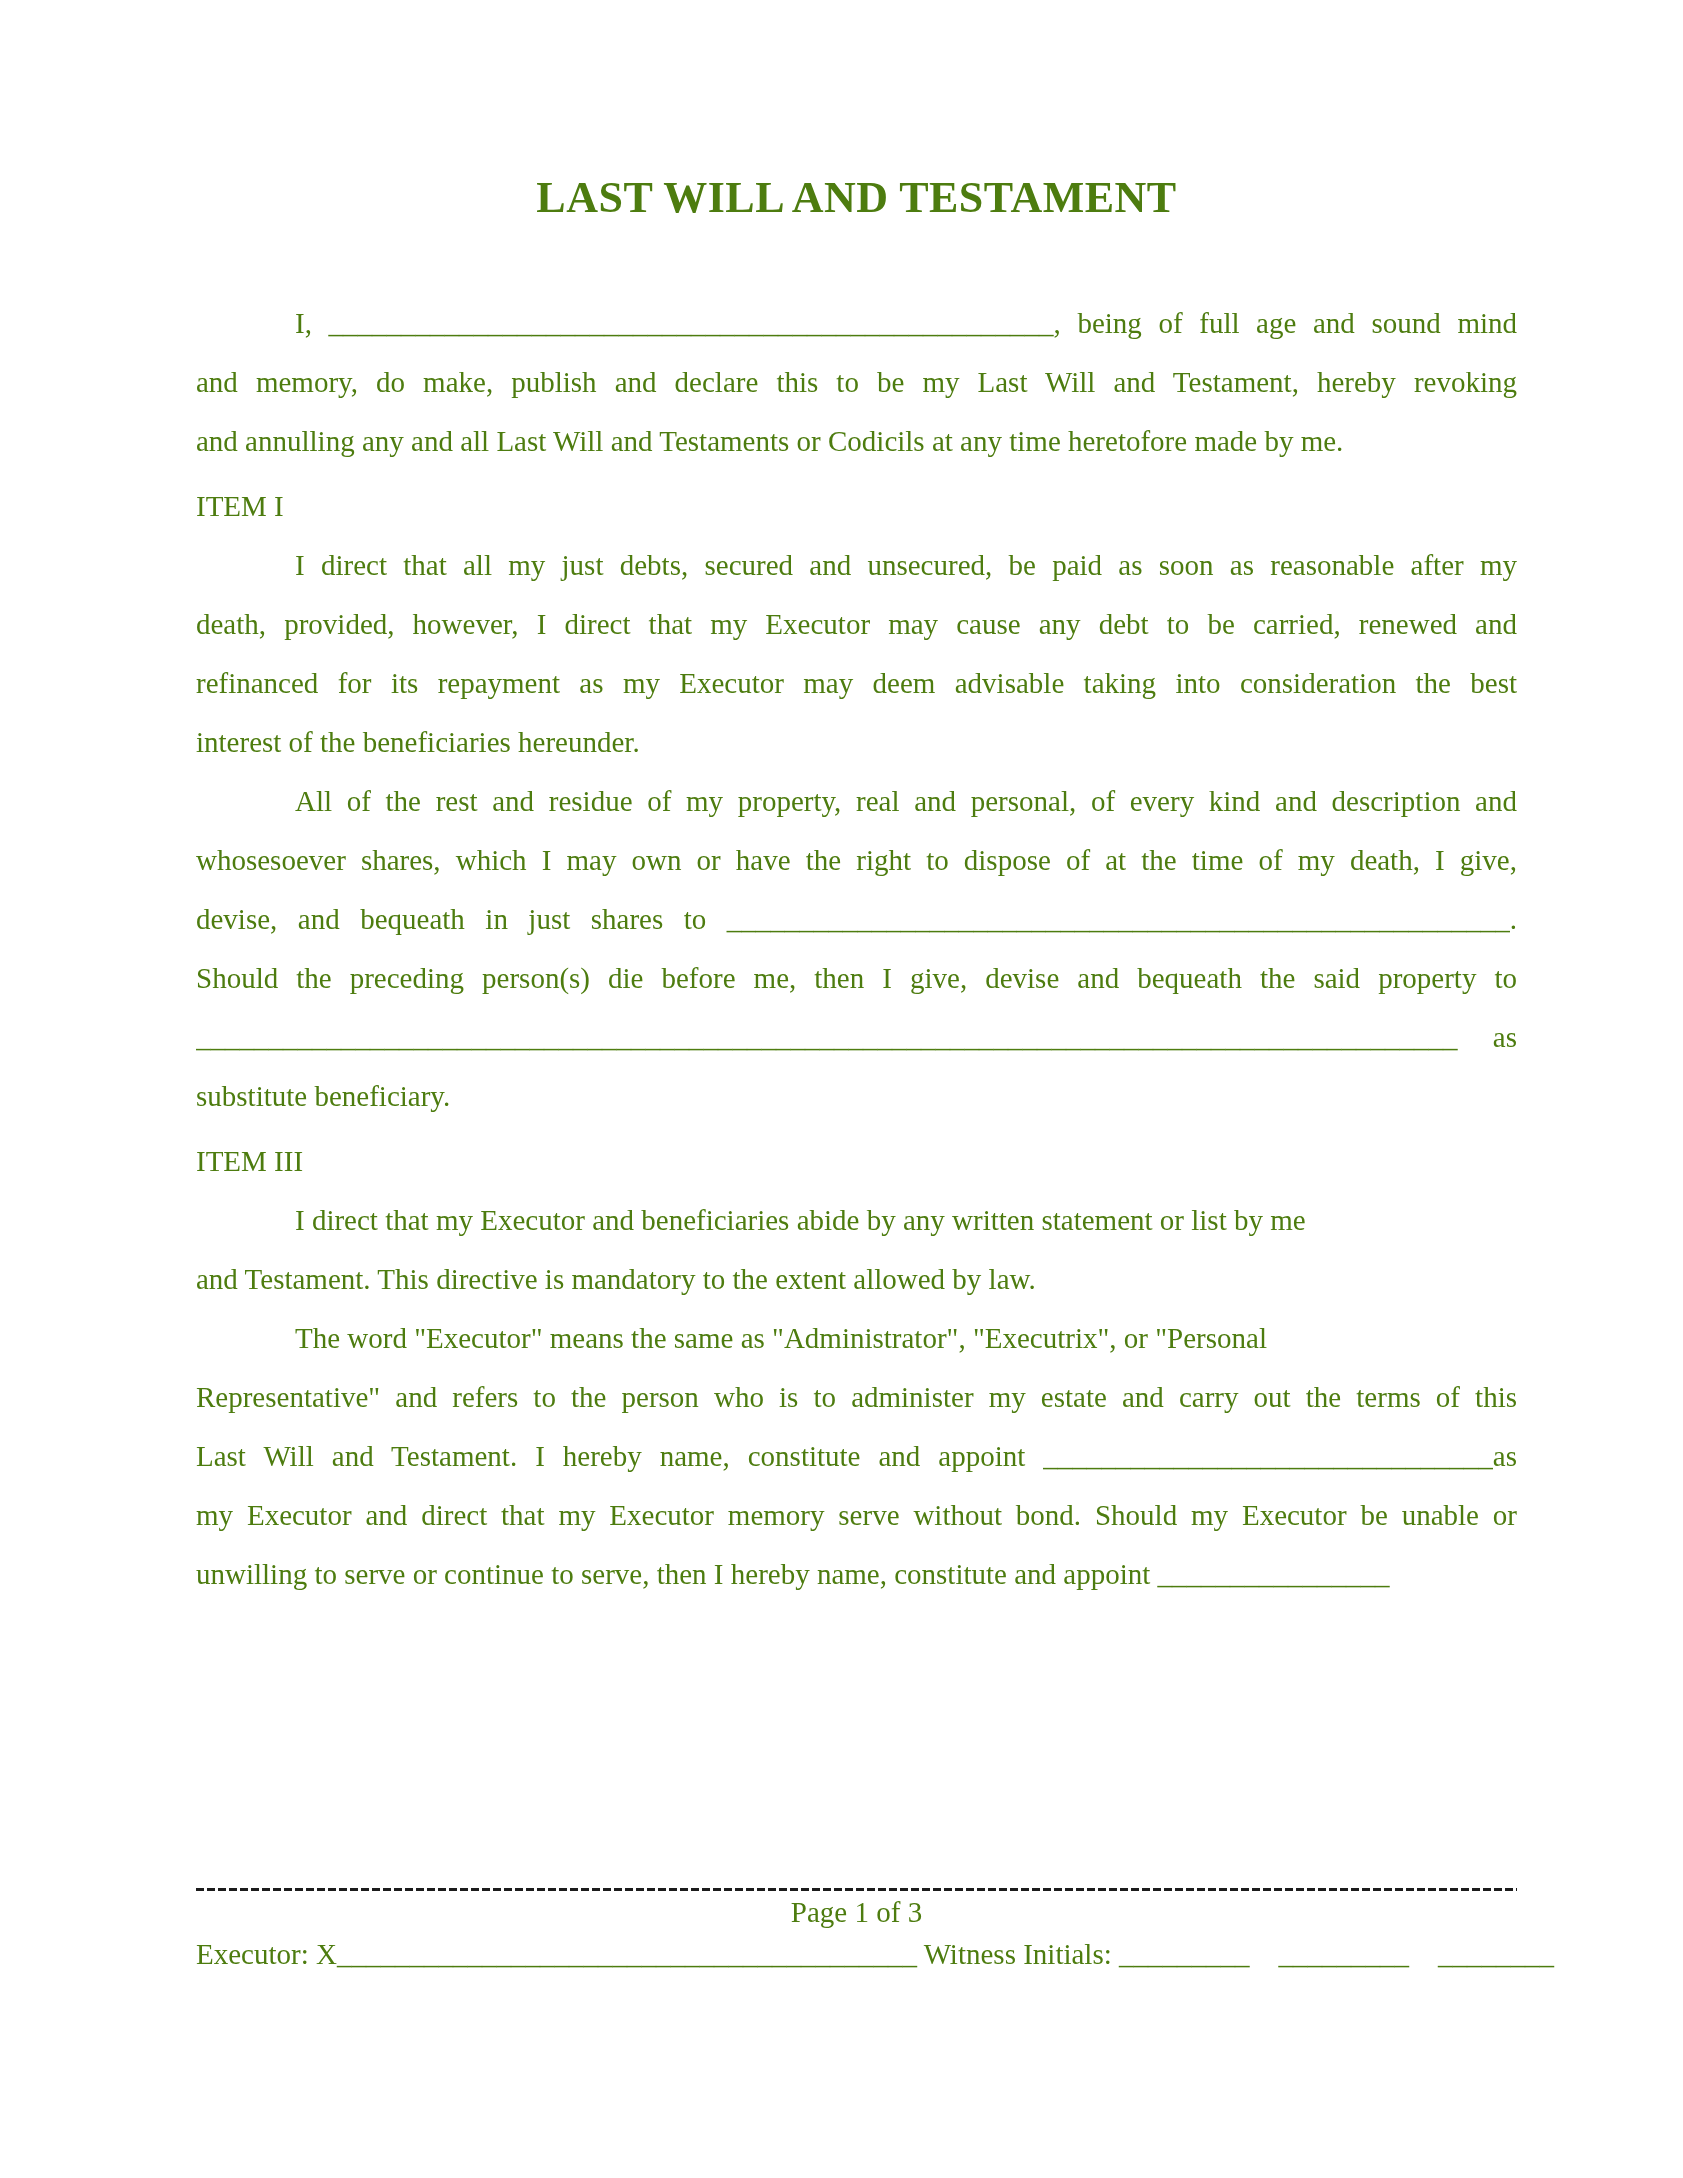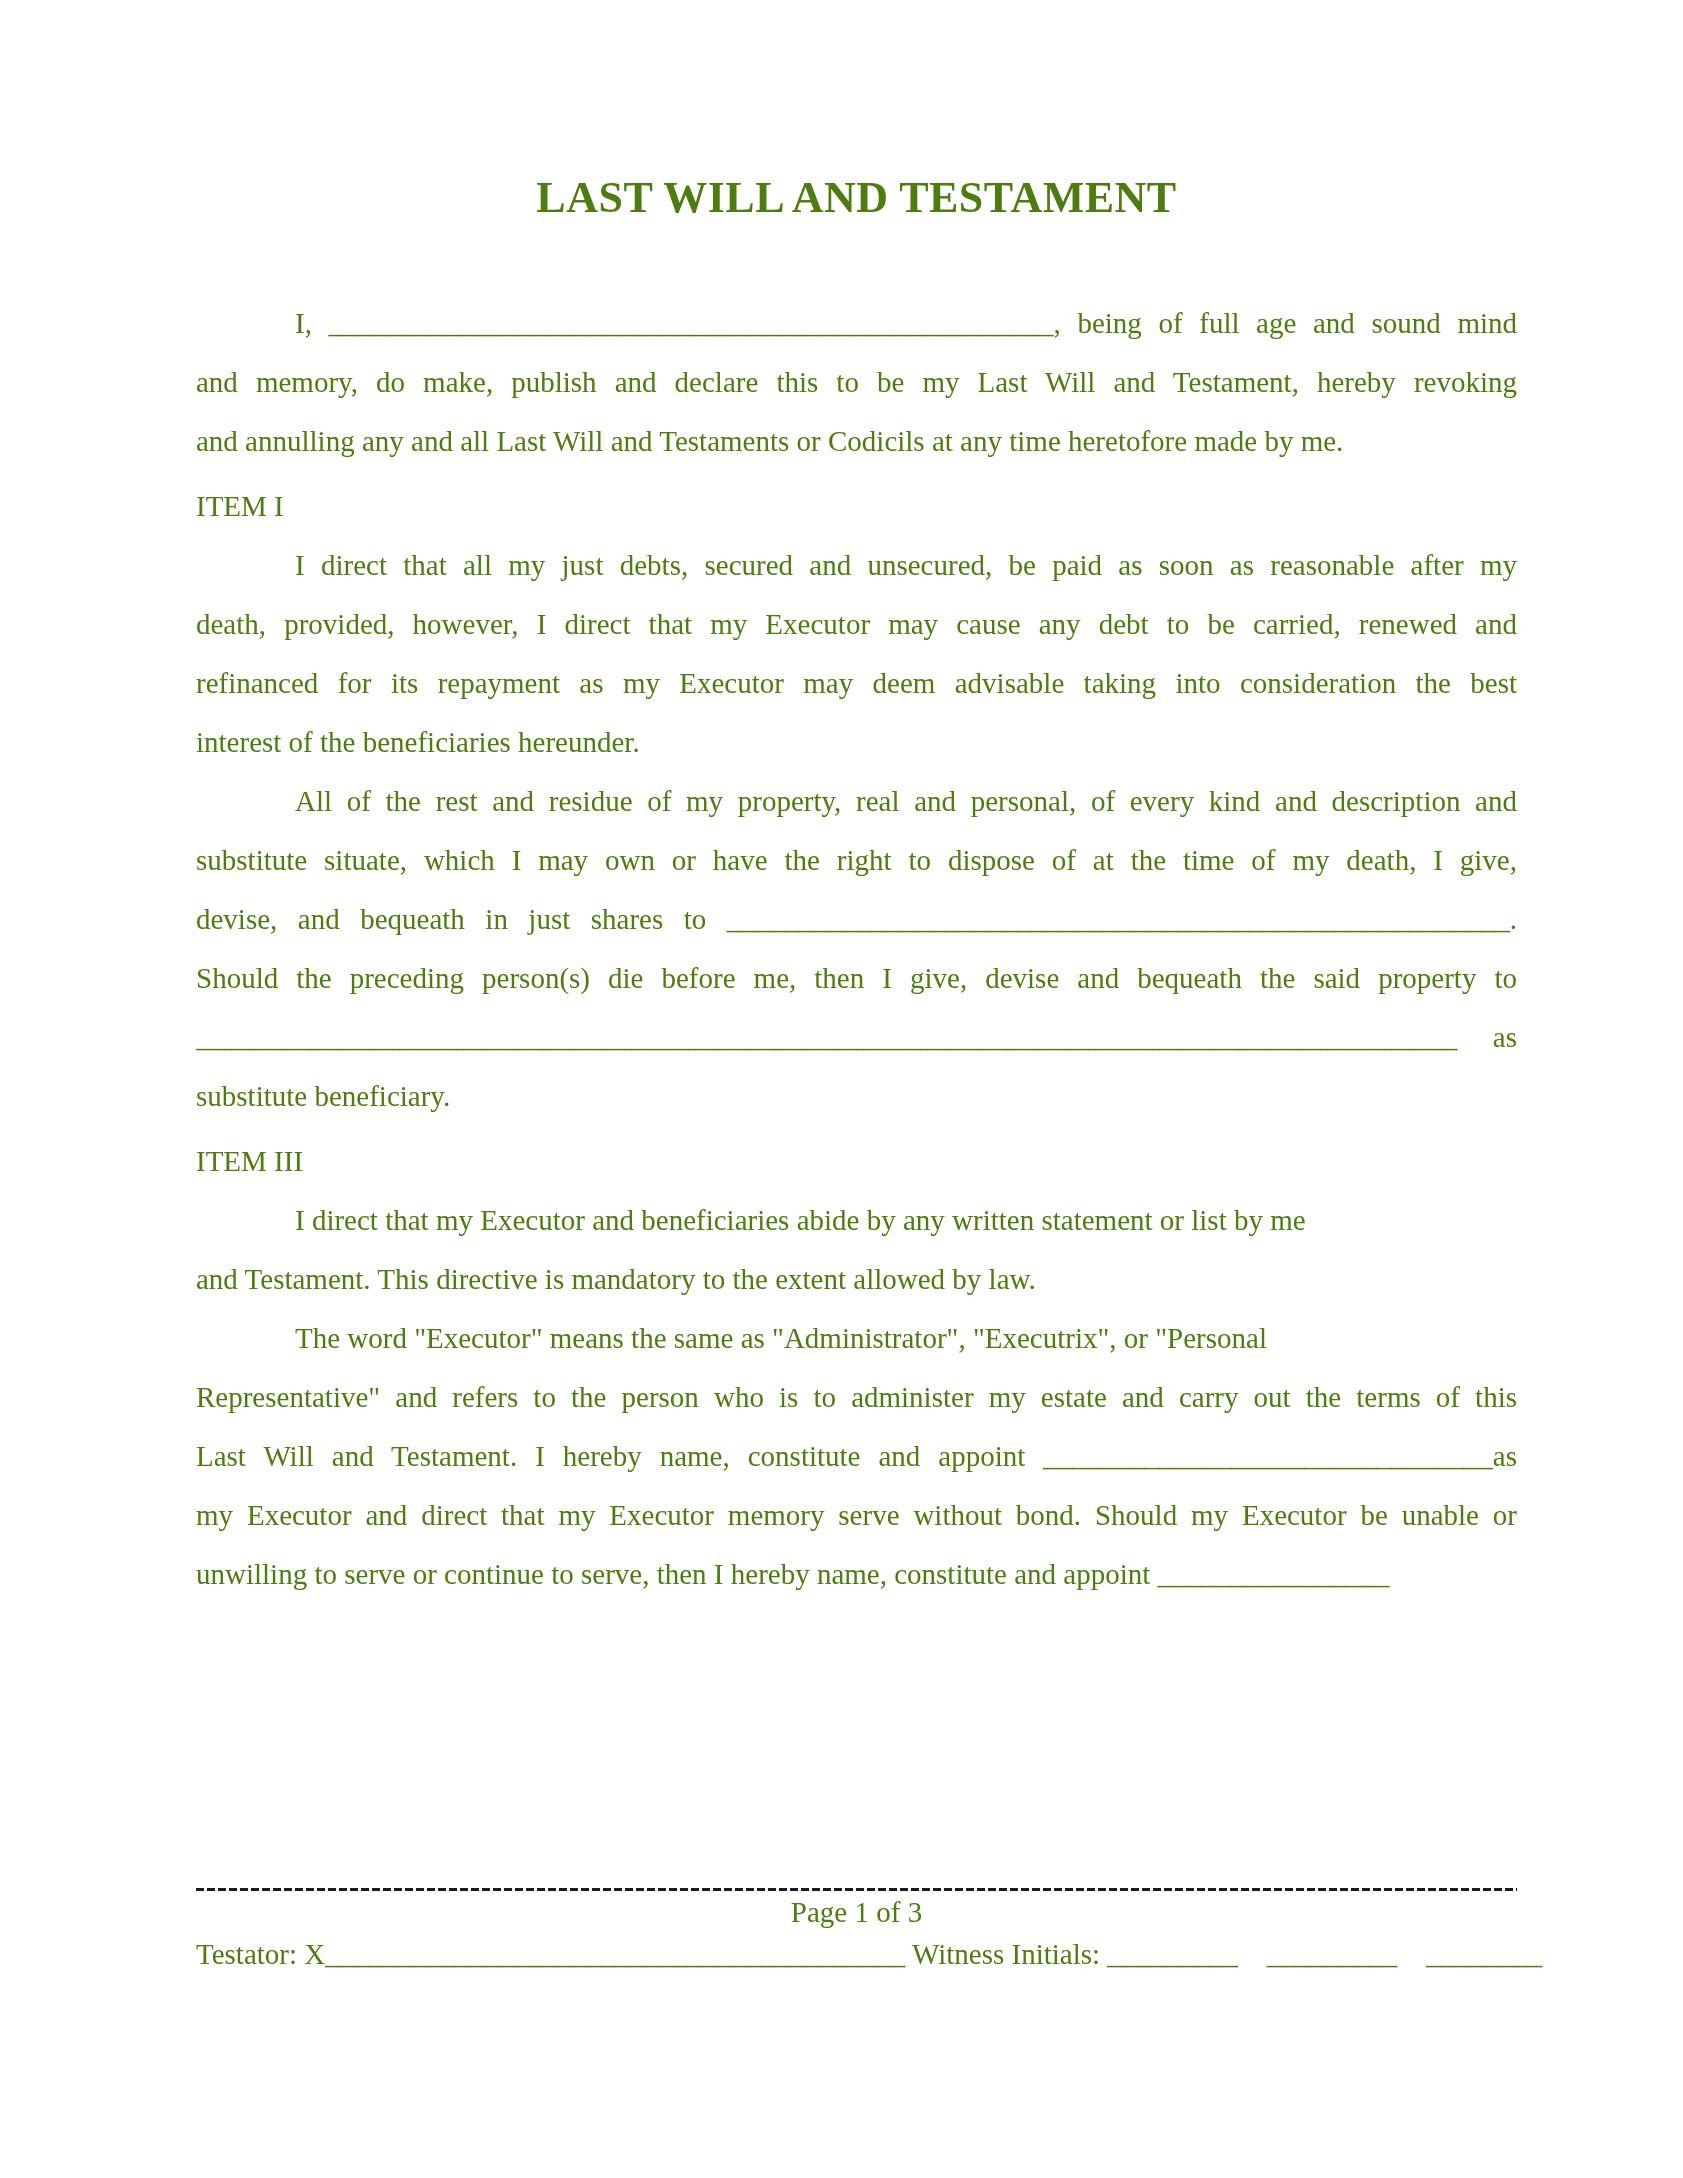--- a/index.html
+++ b/index.html
@@ -92,21 +92,21 @@
         </div>
         <div class="heading">ITEM I</div>
         <div class="para">
           <div class="line j ind">I direct that all my just debts, secured and unsecured, be paid as soon as reasonable after my</div>
           <div class="line j">death, provided, however, I direct that my Executor may cause any debt to be carried, renewed and</div>
           <div class="line j">refinanced for its repayment as my Executor may deem advisable taking into consideration the best</div>
           <div class="line">interest of the beneficiaries hereunder.</div>
         </div>
         <div class="para">
           <div class="line j ind">All of the rest and residue of my property, real and personal, of every kind and description and</div>
-          <div class="line j">substitute situate, which I may own or have the right to dispose of at the time of my death, I give,</div>
+          <div class="line j">whosesoever shares, which I may own or have the right to dispose of at the time of my death, I give,</div>
           <div class="line j">devise, and bequeath in just shares to ______________________________________________________.</div>
           <div class="line j">Should the preceding person(s) die before me, then I give, devise and bequeath the said property to</div>
           <div class="line j">_______________________________________________________________________________________ as</div>
           <div class="line">substitute beneficiary.</div>
         </div>
         <div class="heading">ITEM III</div>
         <div class="para">
           <div class="line ind">I direct that my Executor and beneficiaries abide by any written statement or list by me</div>
           <div class="line">and Testament. This directive is mandatory to the extent allowed by law.</div>
         </div>
@@ -117,18 +117,18 @@
           <div class="line j">my Executor and direct that my Executor memory serve without bond.  Should my Executor be unable or</div>
           <div class="line">unwilling to serve or continue to serve, then I hereby name, constitute and appoint ________________</div>
         </div>
       </div>
   </div>
 
   <div class="footer">
     <div class="footer-separator"></div>
     <div class="page-number">Page 1 of 3</div>
     <div class="signature-line">
-      <span>Testator: X________________________________________</span>
+      <span>Executor: X________________________________________</span>
       <span>Witness Initials: _________&nbsp;&nbsp;&nbsp; _________&nbsp;&nbsp;&nbsp; ________</span>
     </div>
   </div>
 </div>
 
 
 </body></html>

